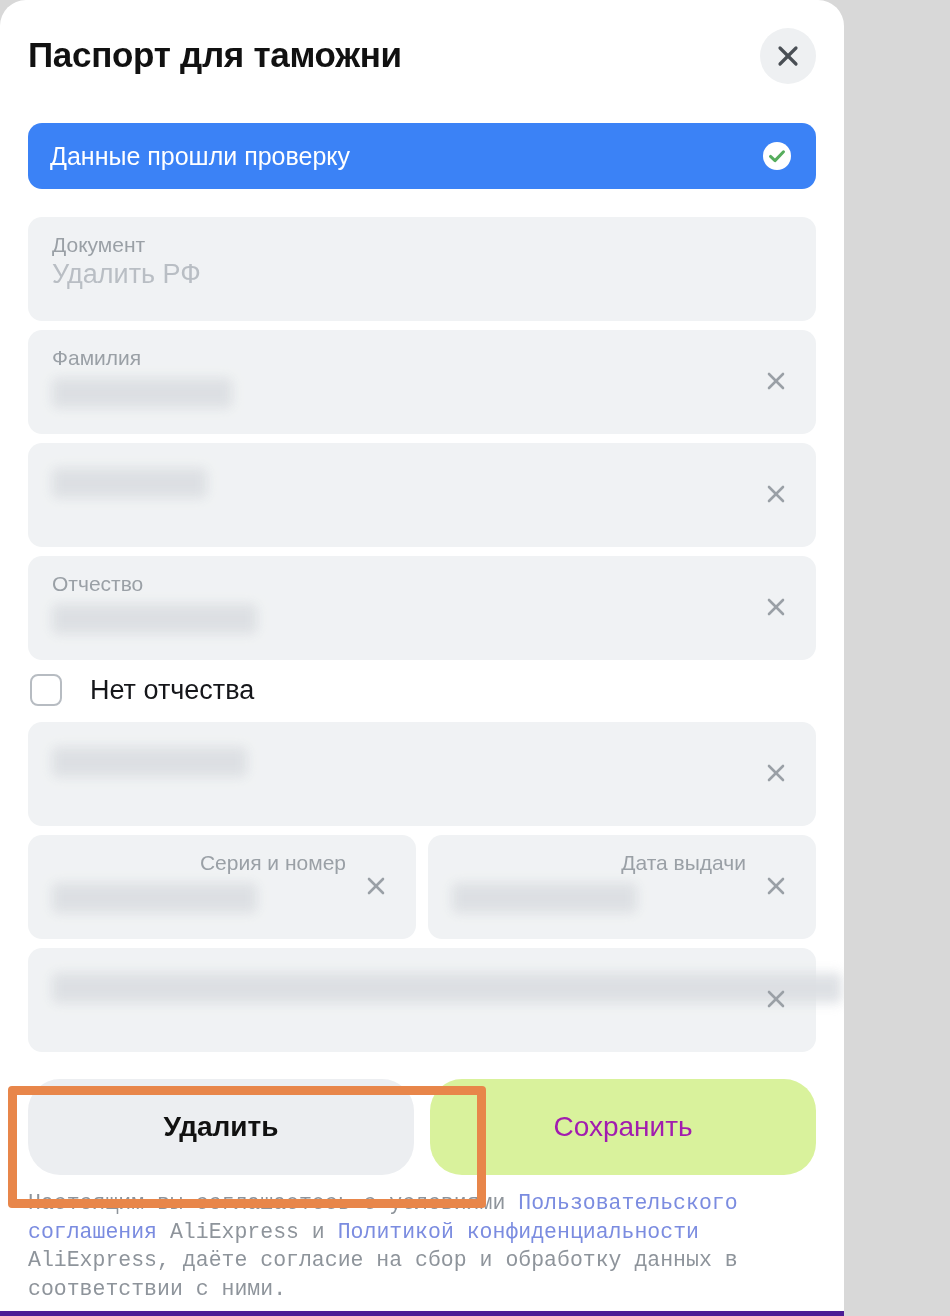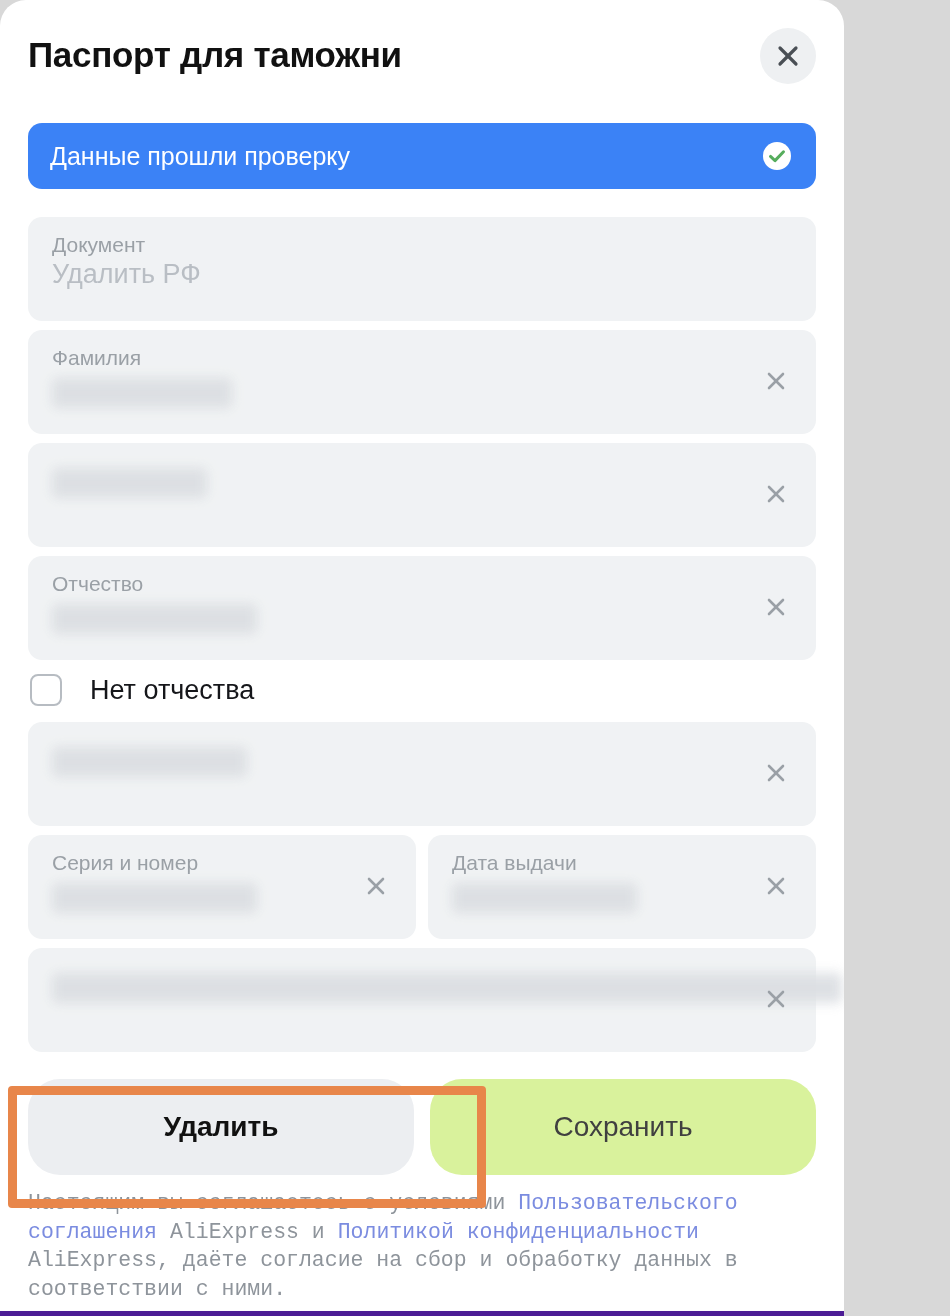--- a/index.html
+++ b/index.html
@@ -138,21 +138,21 @@
     flex: 0 0 auto;
     cursor: pointer;
   }
   .checkbox-label {
     font-size: 27px;
     color: #15161a;
     line-height: 1;
   }
 
   .row-2col { display: flex; gap: 12px; }
-  .row-2col .field { flex: 1; margin-bottom: 9px; }
+  .row-2col .field { flex: 1; margin-bottom: 9px; text-align: right; }
 
   
   .actions {
     display: flex;
     gap: 16px;
     padding: 18px 28px 0 28px;
     align-items: stretch;
   }
   .btn {
     flex: 1;
@@ -161,21 +161,21 @@
     border: none;
     font-size: 28px;
     font-weight: bold;
     display: flex;
     align-items: center;
     justify-content: center;
     cursor: pointer;
     line-height: 1;
   }
   .btn-delete { background: #eceef1; color: #111111; }
-  .btn-save  { background: #d9f29c; color: #404040; font-weight: normal; }
+  .btn-save  { background: #d9f29c; color: #a21caf; font-weight: normal; }
 
   
   .highlight {
     position: absolute;
     left: 8px;
     top: 1086px;
     width: 478px;
     height: 122px;
     border: 9px solid #e8864a;
     border-radius: 4px;

